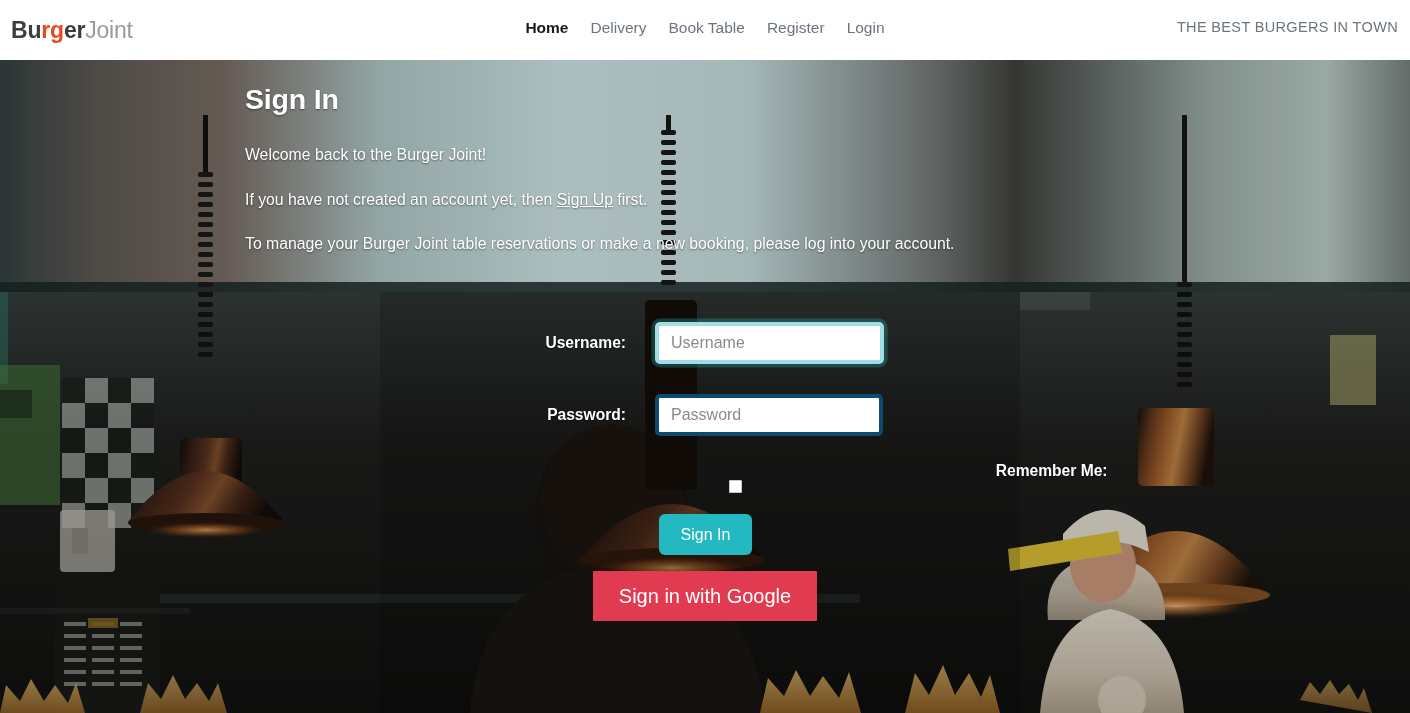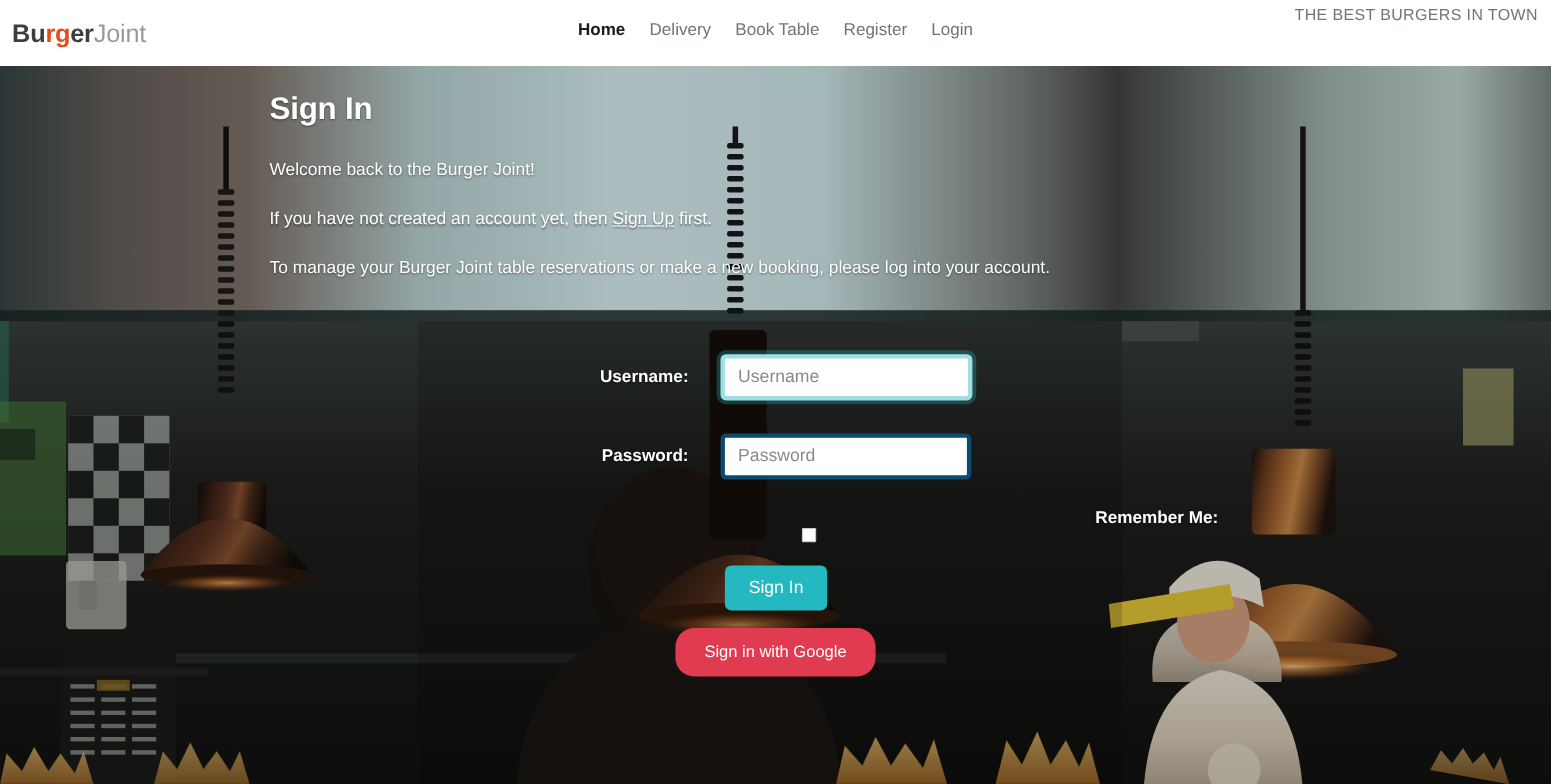--- a/index.html
+++ b/index.html
@@ -48,21 +48,21 @@
     color: #6c757d;
     text-decoration: none;
     cursor: pointer;
     white-space: nowrap;
   }
   .nav-link.active { color: #1a1a1a; font-weight: 600; }
 
   .tagline {
     position: absolute;
     right: 12px;
-    top: 6px;
+    top: 19px;
     font-size: 14.5px;
     color: #6c757d;
     letter-spacing: 0.35px;
     white-space: nowrap;
   }
 
   
   .hero {
     position: relative;
     width: 1410px;
@@ -183,24 +183,24 @@
     background: #24b8c0;
     font-size: 16px;
     padding: 11px 22px;
     min-width: 89px;
     line-height: 1.2;
     margin-left: 1px;
   }
   .row-google { margin-top: 16px; }
   .btn-google {
     background: #e03b50;
-    font-size: 15px;
+    font-size: 20px;
     padding: 13px 26px;
     line-height: 1.2;
-    border-radius: 17px;
+    border-radius: 1px;
   }
 </style>
 </head>
 <body>
 
 <div class="navbar">
 
   <div class="brand">
     <span class="b1">Bu</span><span class="b2">rg</span><span class="b3">er</span><span class="b4">Joint</span>
   </div>

